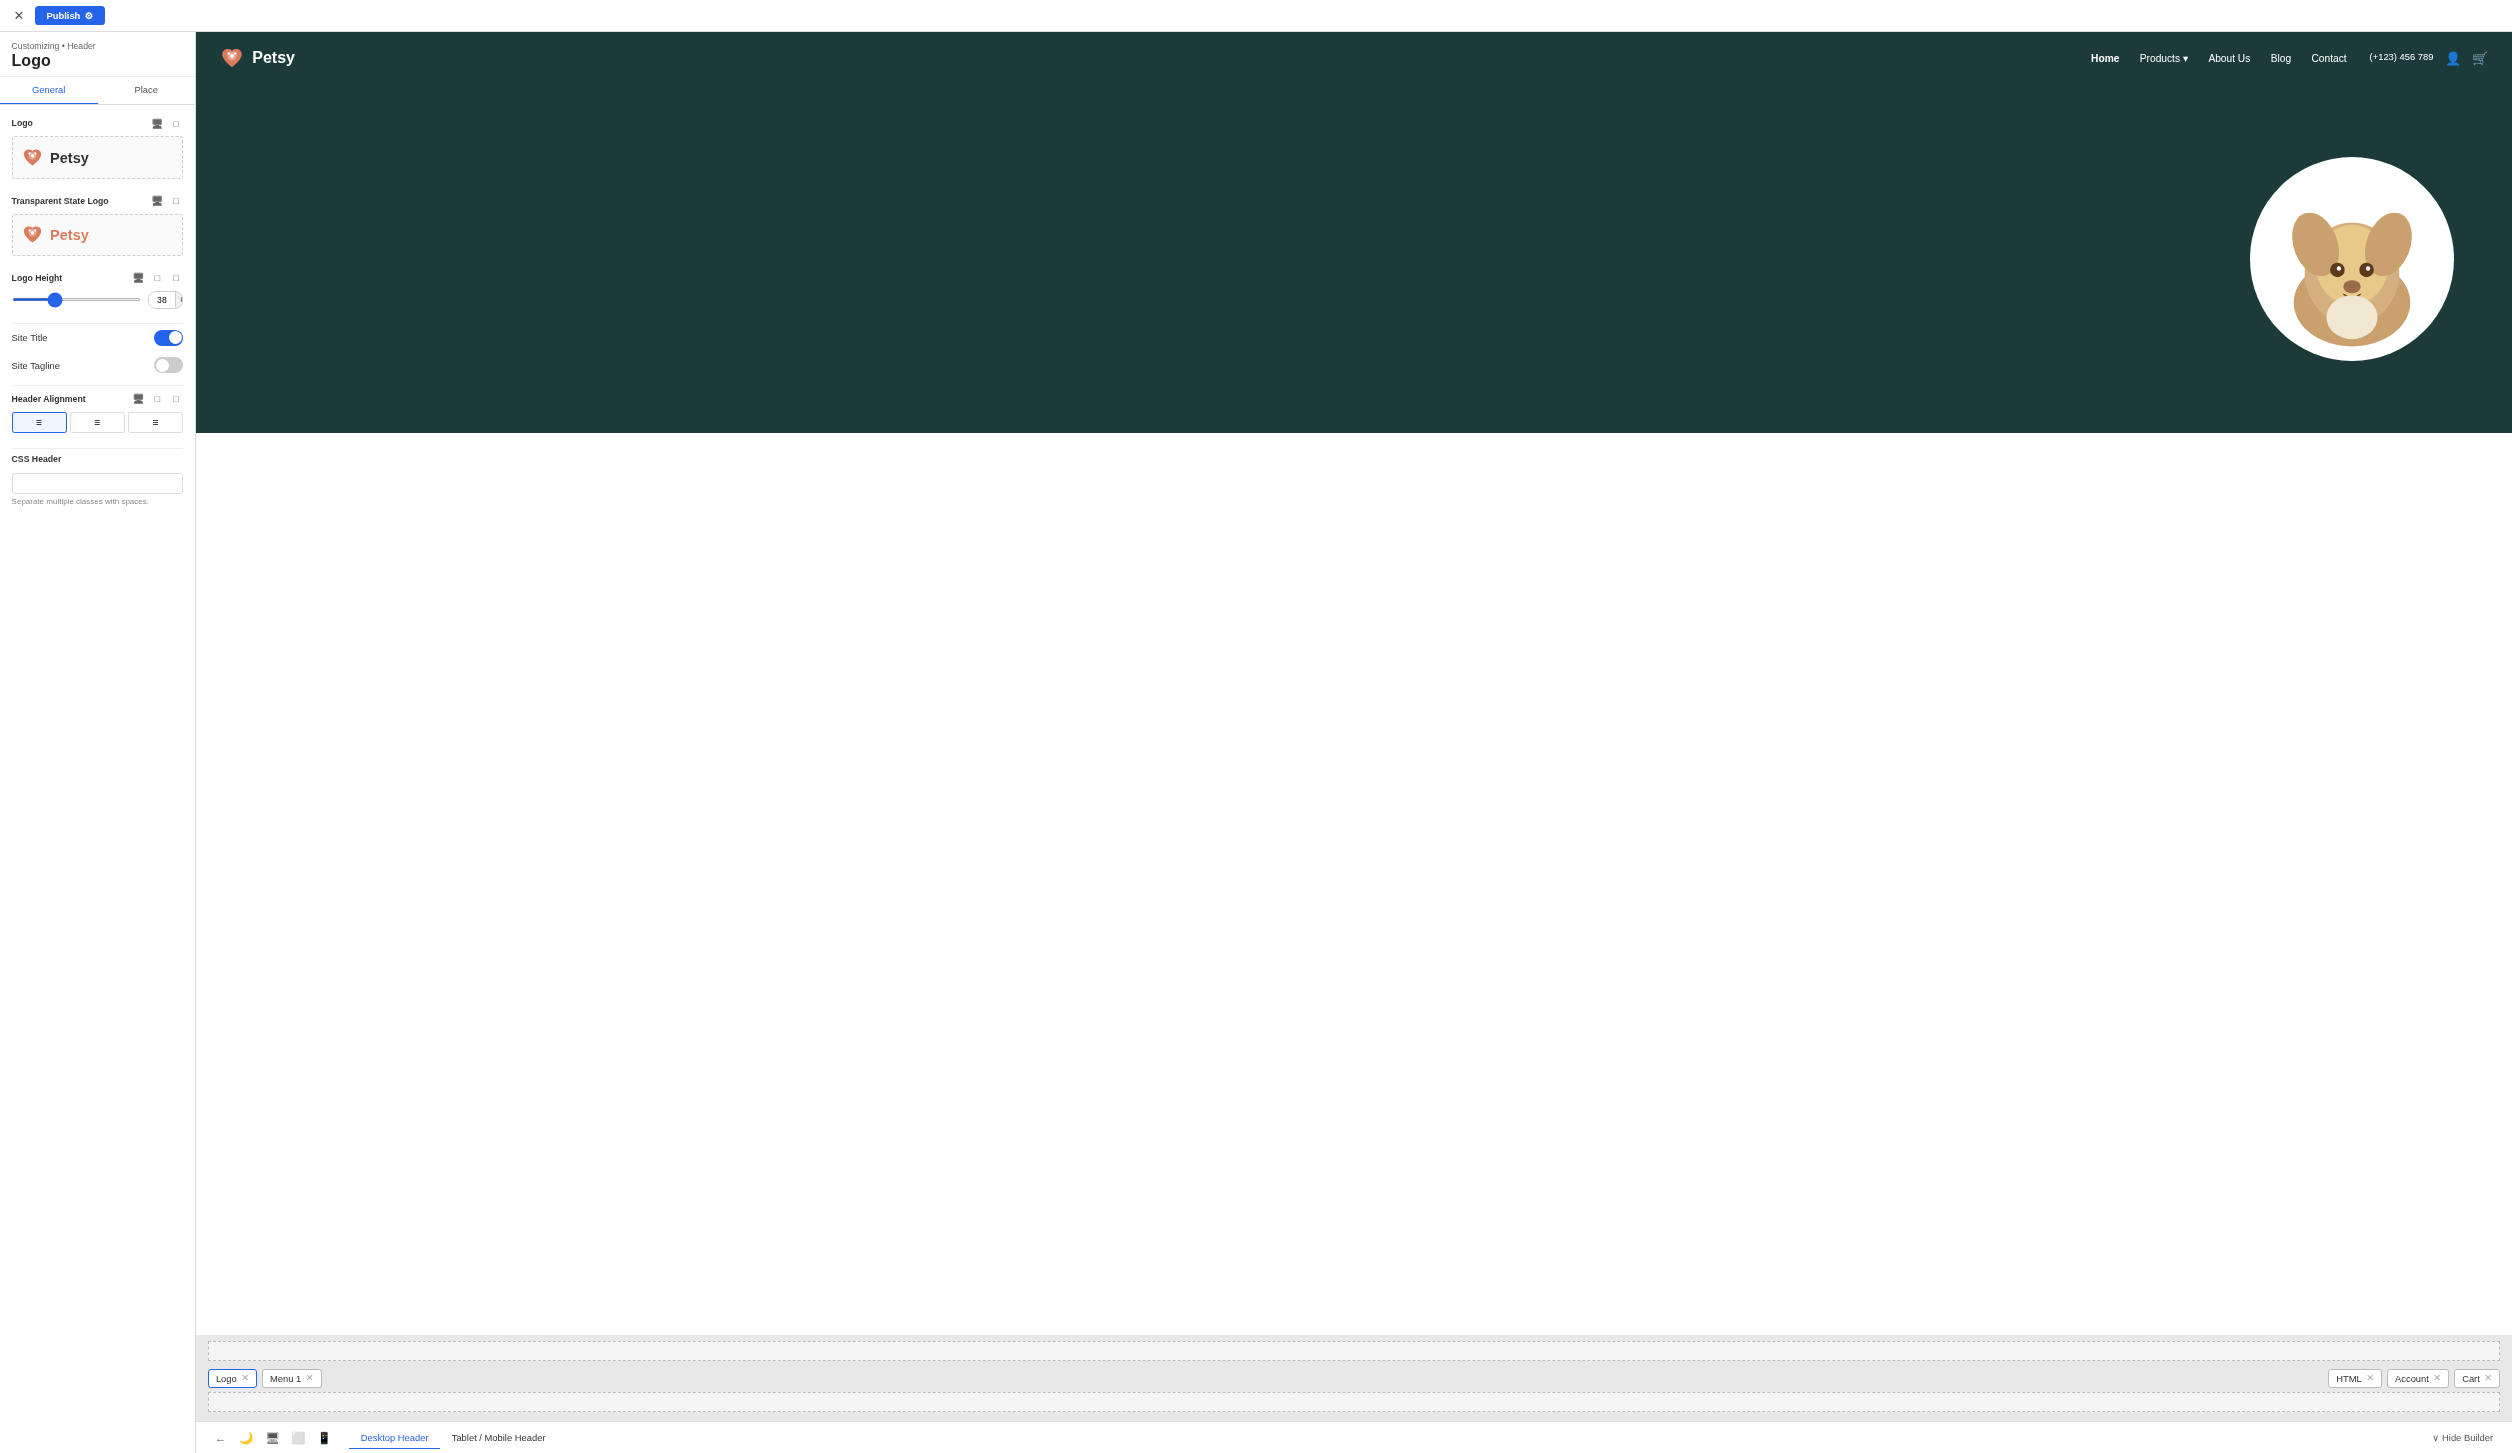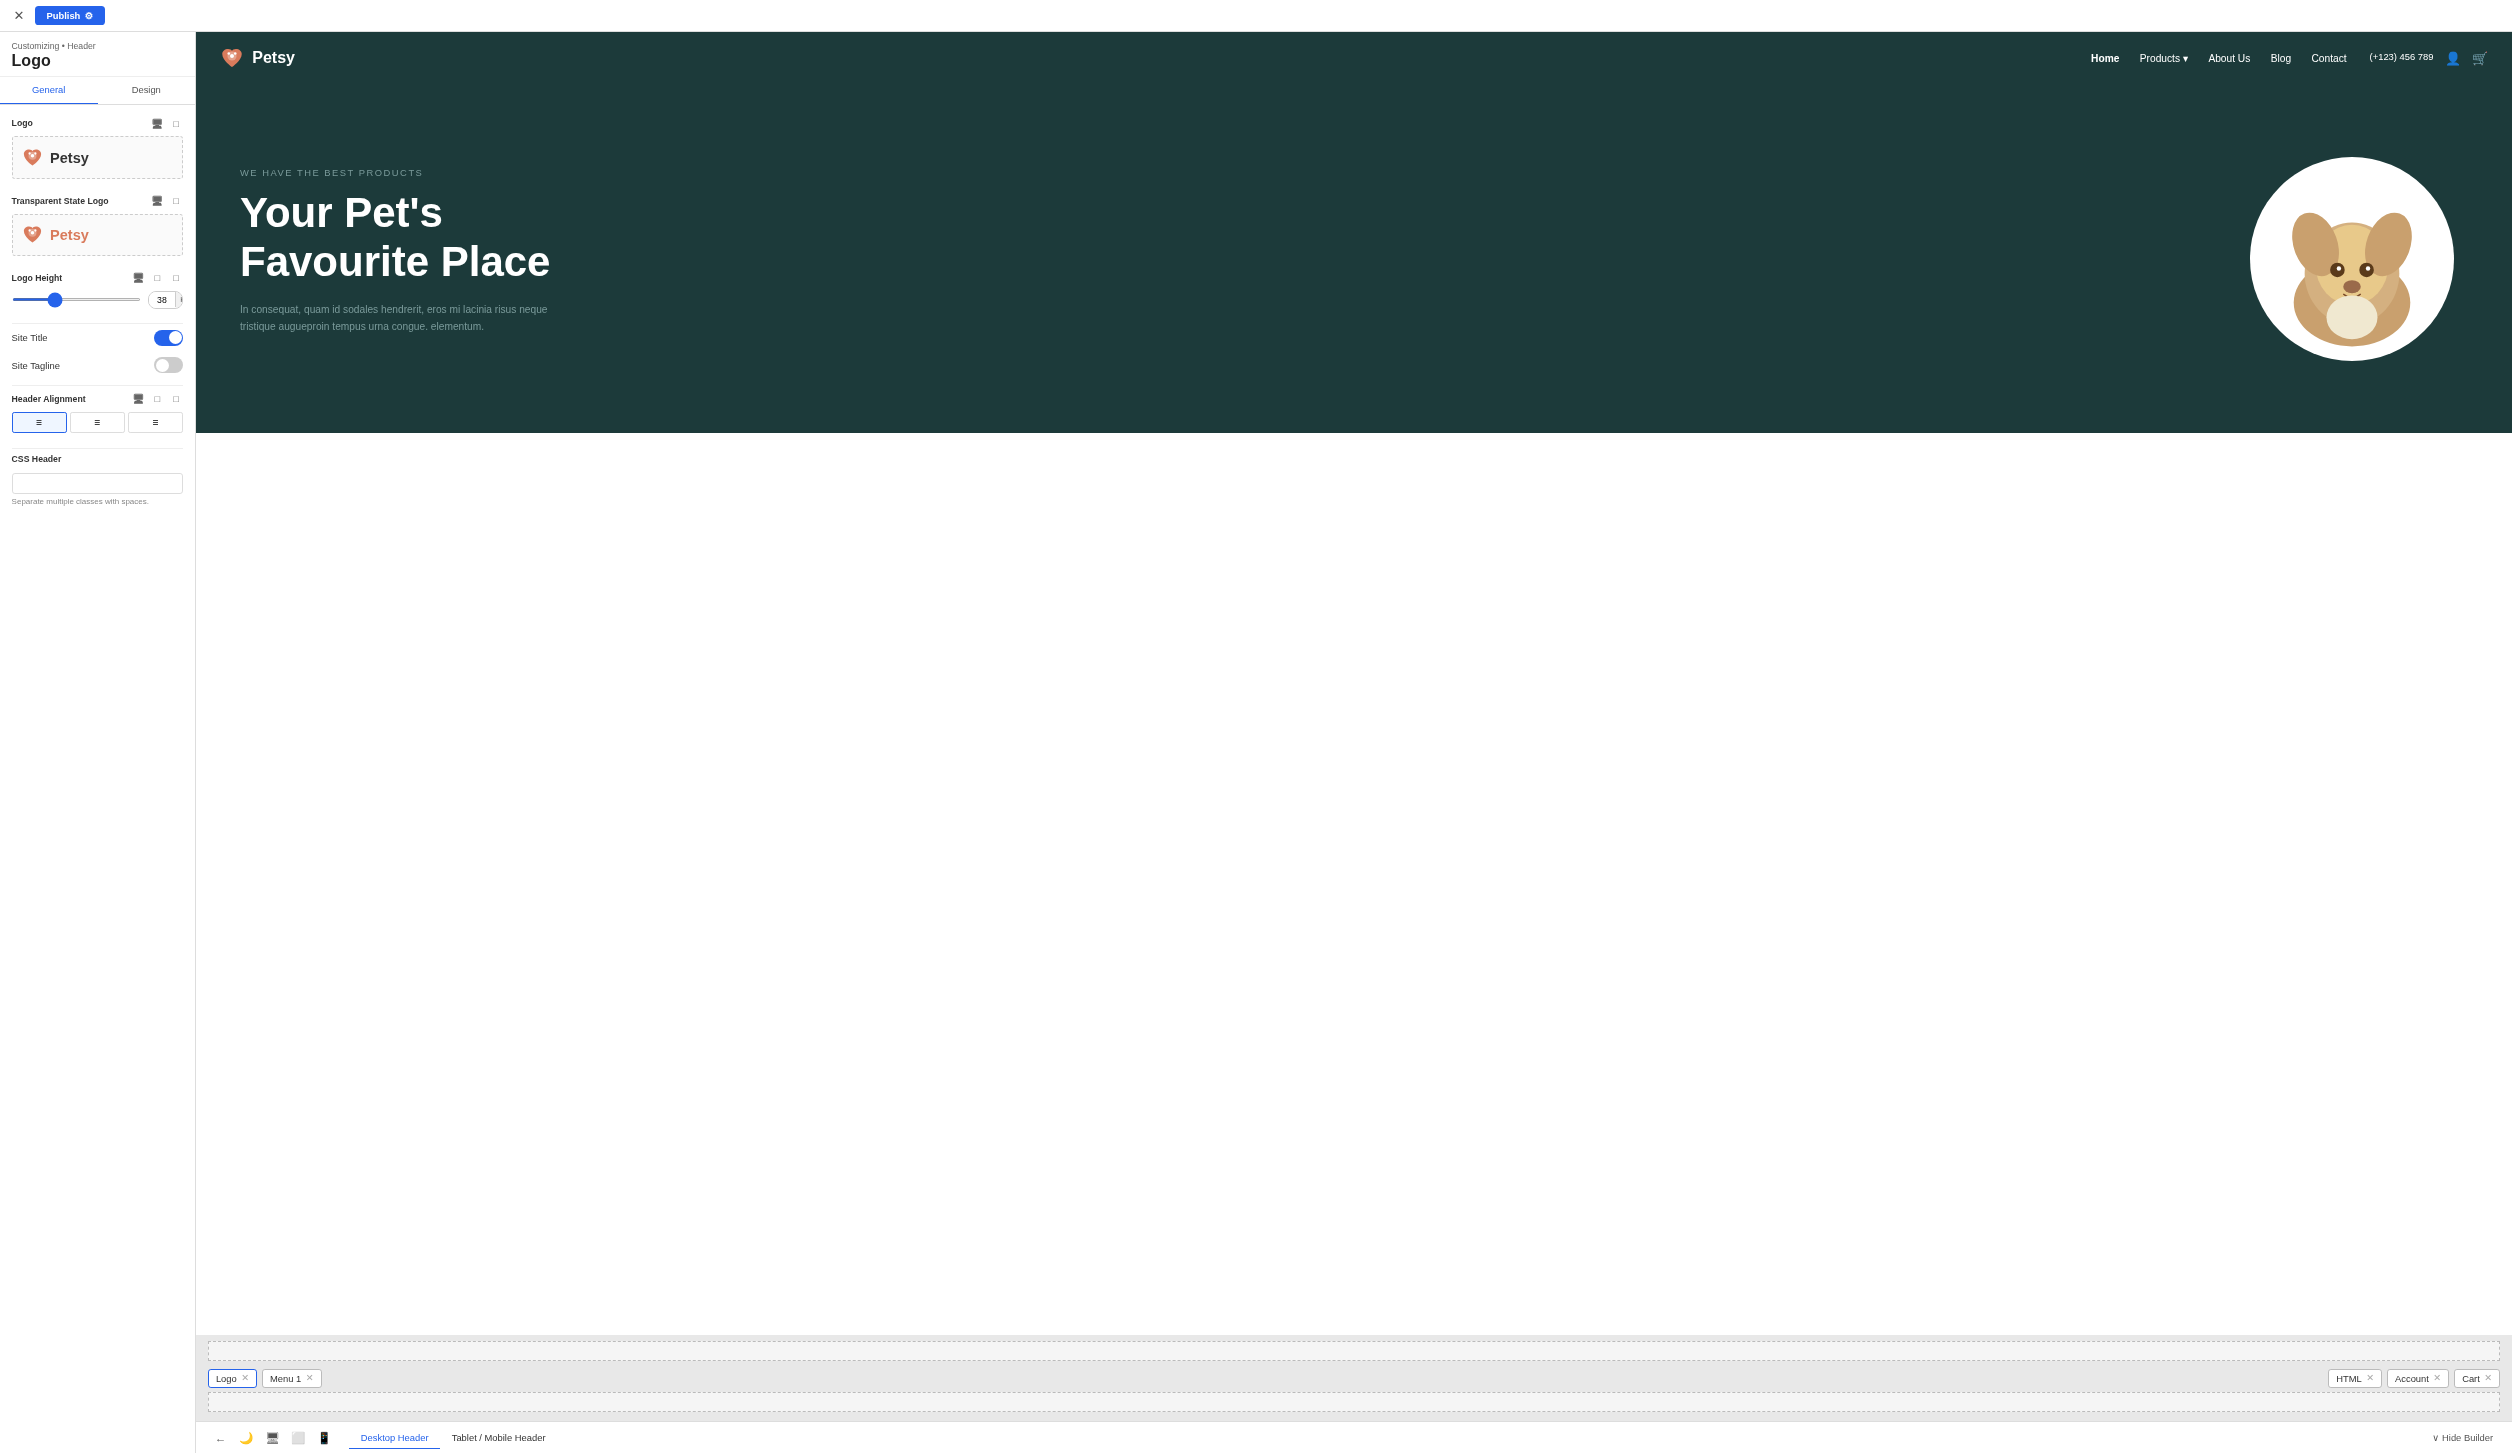--- a/index.html
+++ b/index.html
@@ -253,21 +253,21 @@
 <div class="main-layout">
 
   <div class="sidebar">
     <div class="sidebar-header">
       <div class="sidebar-breadcrumb">Customizing • Header</div>
       <div class="sidebar-title">Logo</div>
     </div>
 
     <div class="sidebar-tabs">
       <div class="sidebar-tab active">General</div>
-      <div class="sidebar-tab">Design</div>
+      <div class="sidebar-tab">Place</div>
     </div>
 
     <div class="sidebar-content">
 
       <div class="sidebar-section">
         <div class="section-label">
           <span>Logo</span>
           <div class="section-label-icons">
             <span class="icon-btn">🖥</span>
             <span class="icon-btn">□</span>
@@ -396,28 +396,20 @@
           <span class="nav-item">Contact</span>
         </nav>
         <div class="site-nav-right">
           <span class="phone-num">(+123) 456 789</span>
           <span style="color:#fff; font-size:13px; cursor:pointer;">👤</span>
           <span style="color:#fff; font-size:13px; cursor:pointer;">🛒</span>
         </div>
       </div>
 
       <div class="hero-section">
-        <div class="hero-content">
-          <div class="hero-subtitle">WE HAVE THE BEST PRODUCTS</div>
-          <div class="hero-title">
-            <span>Your Pet's</span><br>
-            <span>Favourite Place</span>
-          </div>
-          <div class="hero-desc">In consequat, quam id sodales hendrerit, eros mi lacinia risus neque tristique augueproin tempus urna congue. elementum.</div>
-        </div>
         <div class="hero-image">
 
           <svg width="204" height="204" viewBox="0 0 280 280">
             <ellipse cx="140" cy="200" rx="80" ry="60" fill="#c9a06e"></ellipse>
             <ellipse cx="140" cy="160" rx="65" ry="70" fill="#d4b080"></ellipse>
             <ellipse cx="140" cy="148" rx="50" ry="55" fill="#e8c98a"></ellipse>
 
             <ellipse cx="90" cy="120" rx="30" ry="45" fill="#c9a06e" transform="rotate(-20, 90, 120)"></ellipse>
             <ellipse cx="190" cy="120" rx="30" ry="45" fill="#c9a06e" transform="rotate(20, 190, 120)"></ellipse>
 

